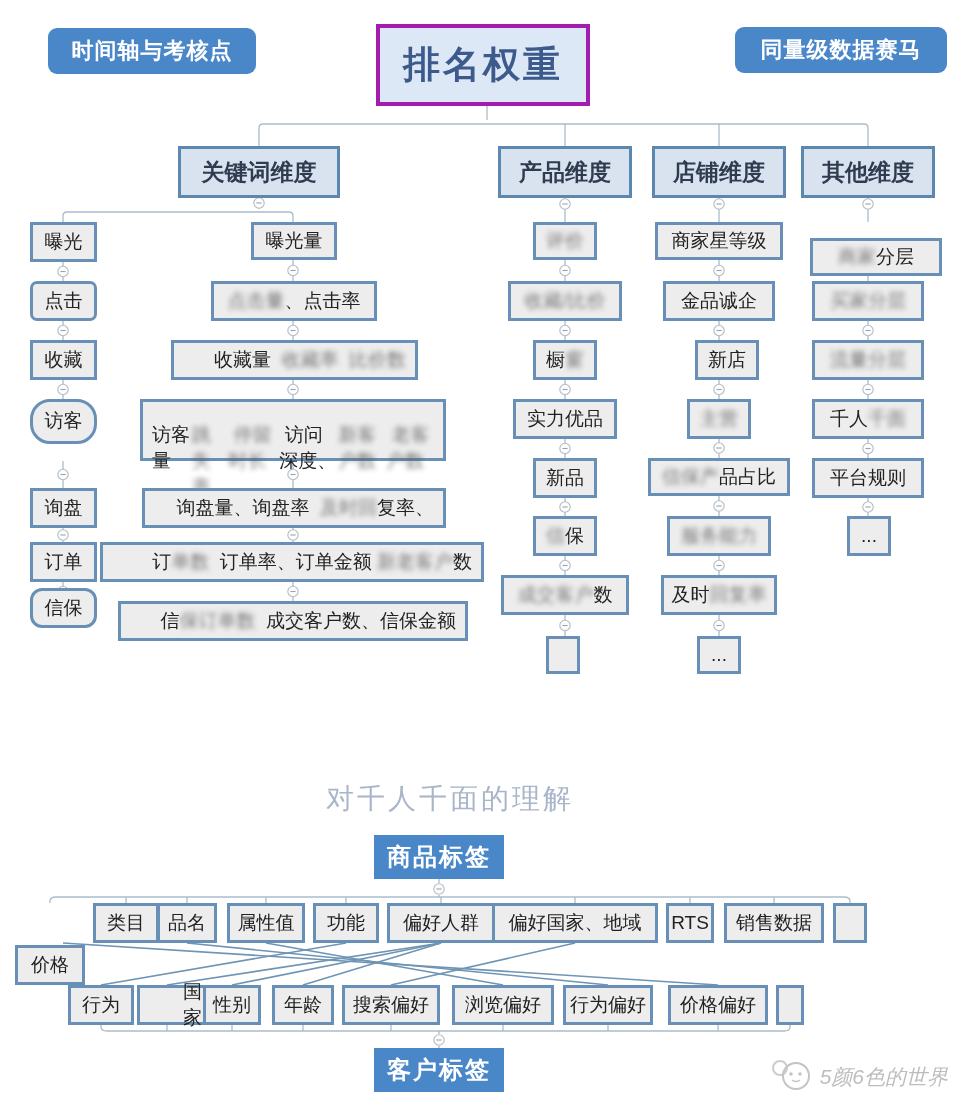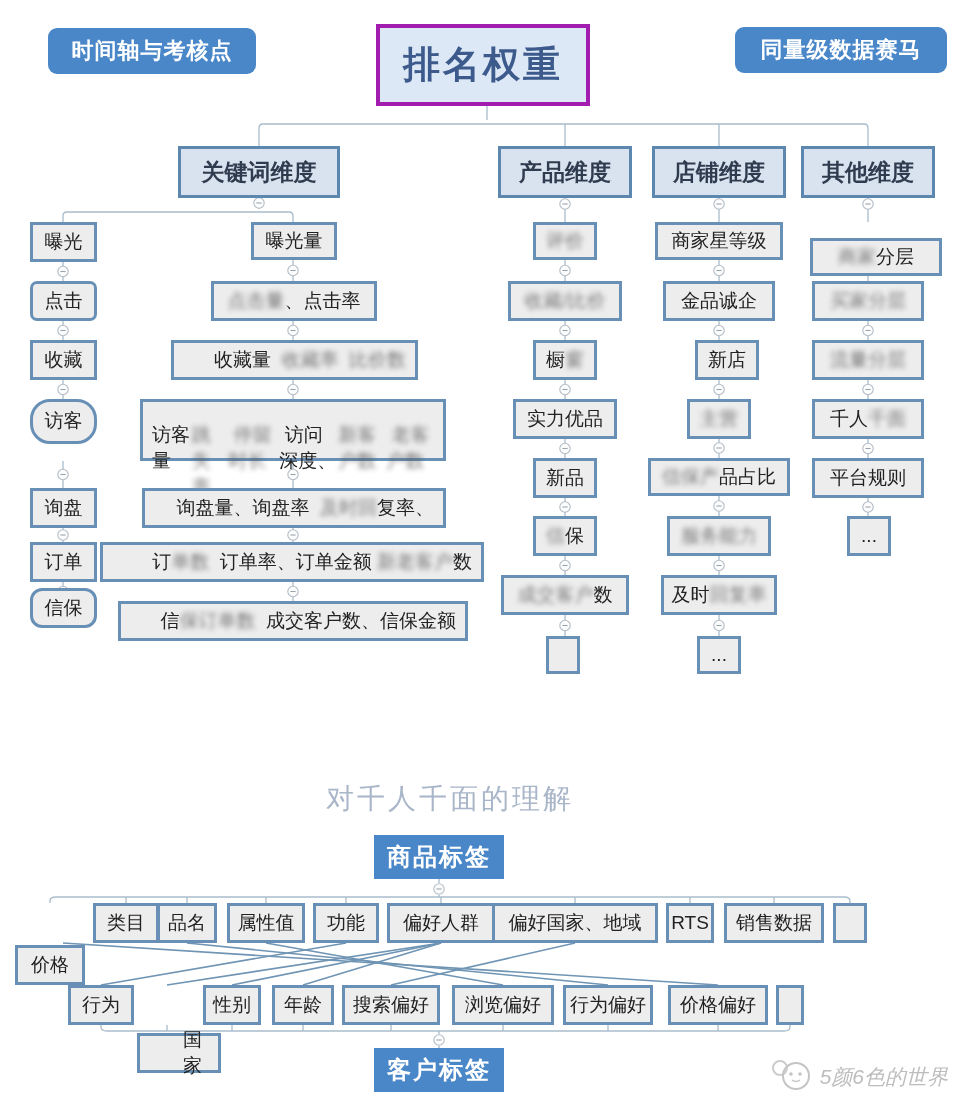--- a/index.html
+++ b/index.html
@@ -255,21 +255,21 @@
   <div class="abs node" style="left:157px;top:903px;width:60px;height:40px;">品名</div>
   <div class="abs node" style="left:227px;top:903px;width:78px;height:40px;">属性值</div>
   <div class="abs node" style="left:313px;top:903px;width:66px;height:40px;">功能</div>
   <div class="abs node" style="left:492px;top:903px;width:166px;height:40px;">偏好国家、地域</div>
   <div class="abs node" style="left:387px;top:903px;width:108px;height:40px;">偏好人群</div>
   <div class="abs node" style="left:666px;top:903px;width:48px;height:40px;">RTS</div>
   <div class="abs node" style="left:724px;top:903px;width:100px;height:40px;">销售数据</div>
   <div class="abs node" style="left:833px;top:903px;width:34px;height:40px;"></div>
 
   <div class="abs node" style="left:68px;top:985px;width:66px;height:40px;text-align:right;">行为</div>
-  <div class="abs node" style="left:137px;top:1033px;width:84px;height:40px;padding-left:43px;">国家</div>
+  <div class="abs node" style="left:137px;top:985px;width:84px;height:40px;padding-left:43px;">国家</div>
   <div class="abs node" style="left:203px;top:985px;width:58px;height:40px;">性别</div>
   <div class="abs node" style="left:272px;top:985px;width:62px;height:40px;">年龄</div>
   <div class="abs node" style="left:342px;top:985px;width:98px;height:40px;">搜索偏好</div>
   <div class="abs node" style="left:452px;top:985px;width:102px;height:40px;">浏览偏好</div>
   <div class="abs node" style="left:563px;top:985px;width:90px;height:40px;">行为偏好</div>
   <div class="abs node" style="left:668px;top:985px;width:100px;height:40px;">价格偏好</div>
   <div class="abs node" style="left:776px;top:985px;width:28px;height:40px;"></div>
 
   <div class="abs bluebox" style="left:374px;top:1048px;width:130px;height:44px;">客户标签</div>
 

